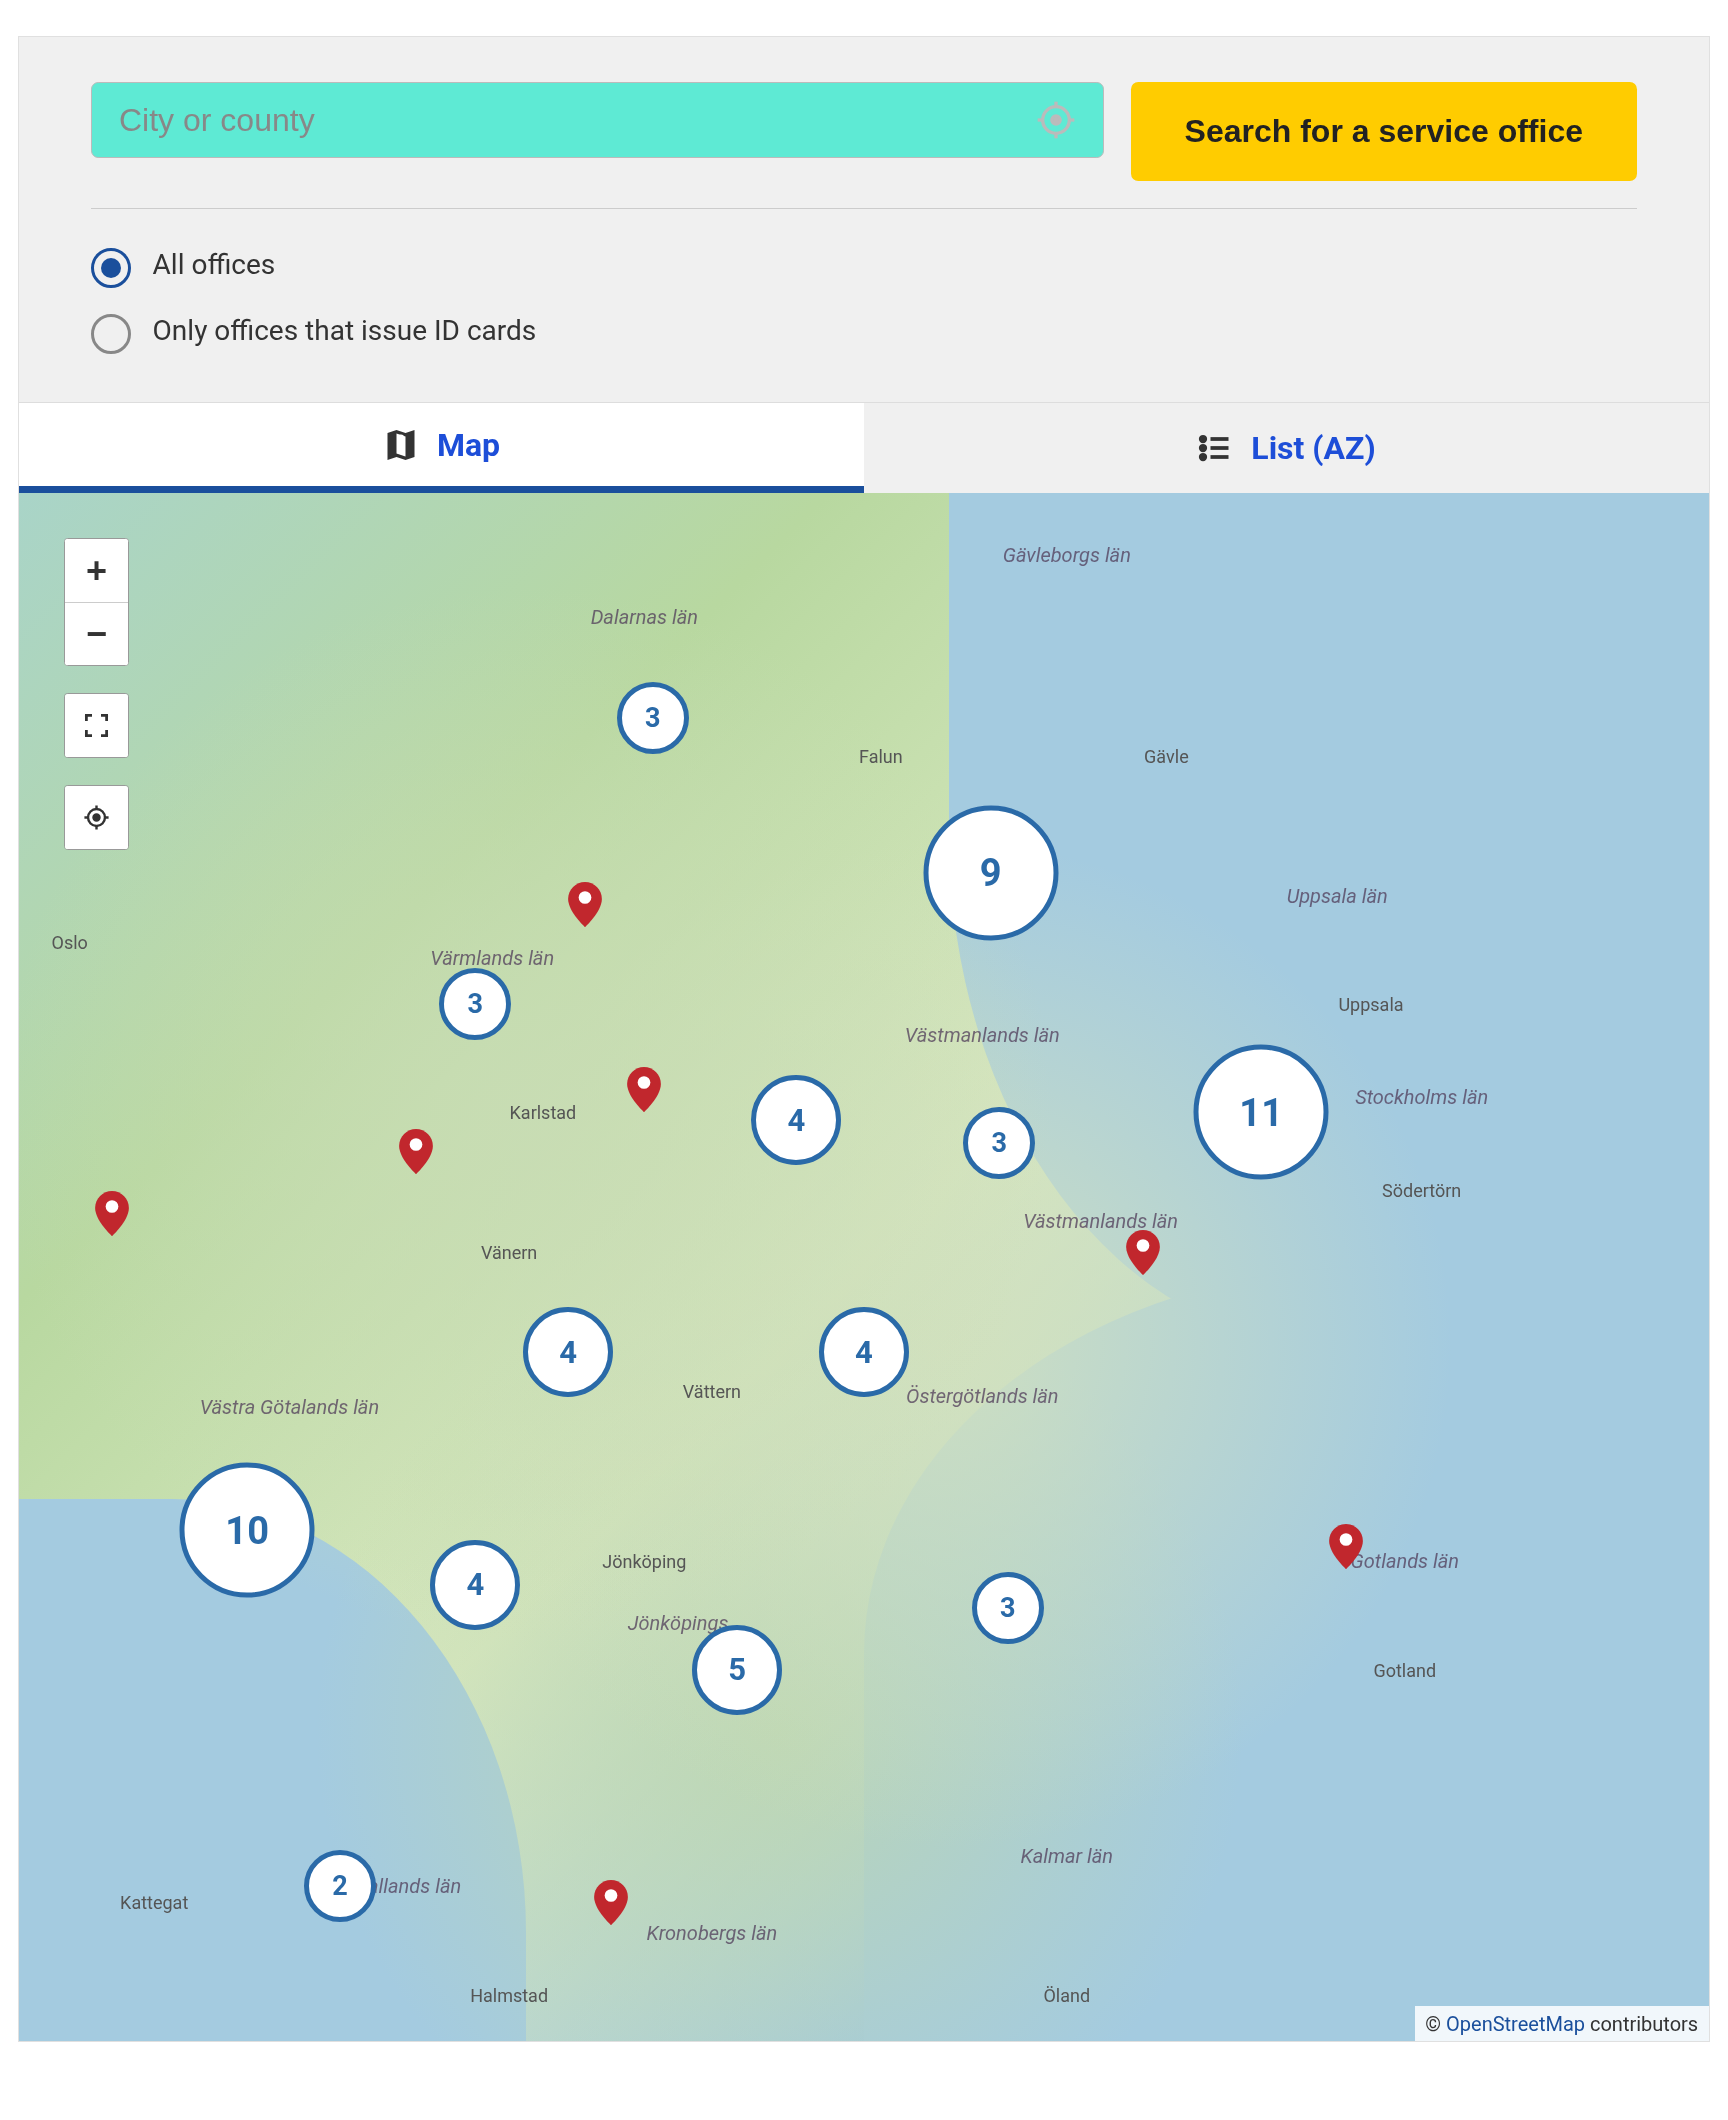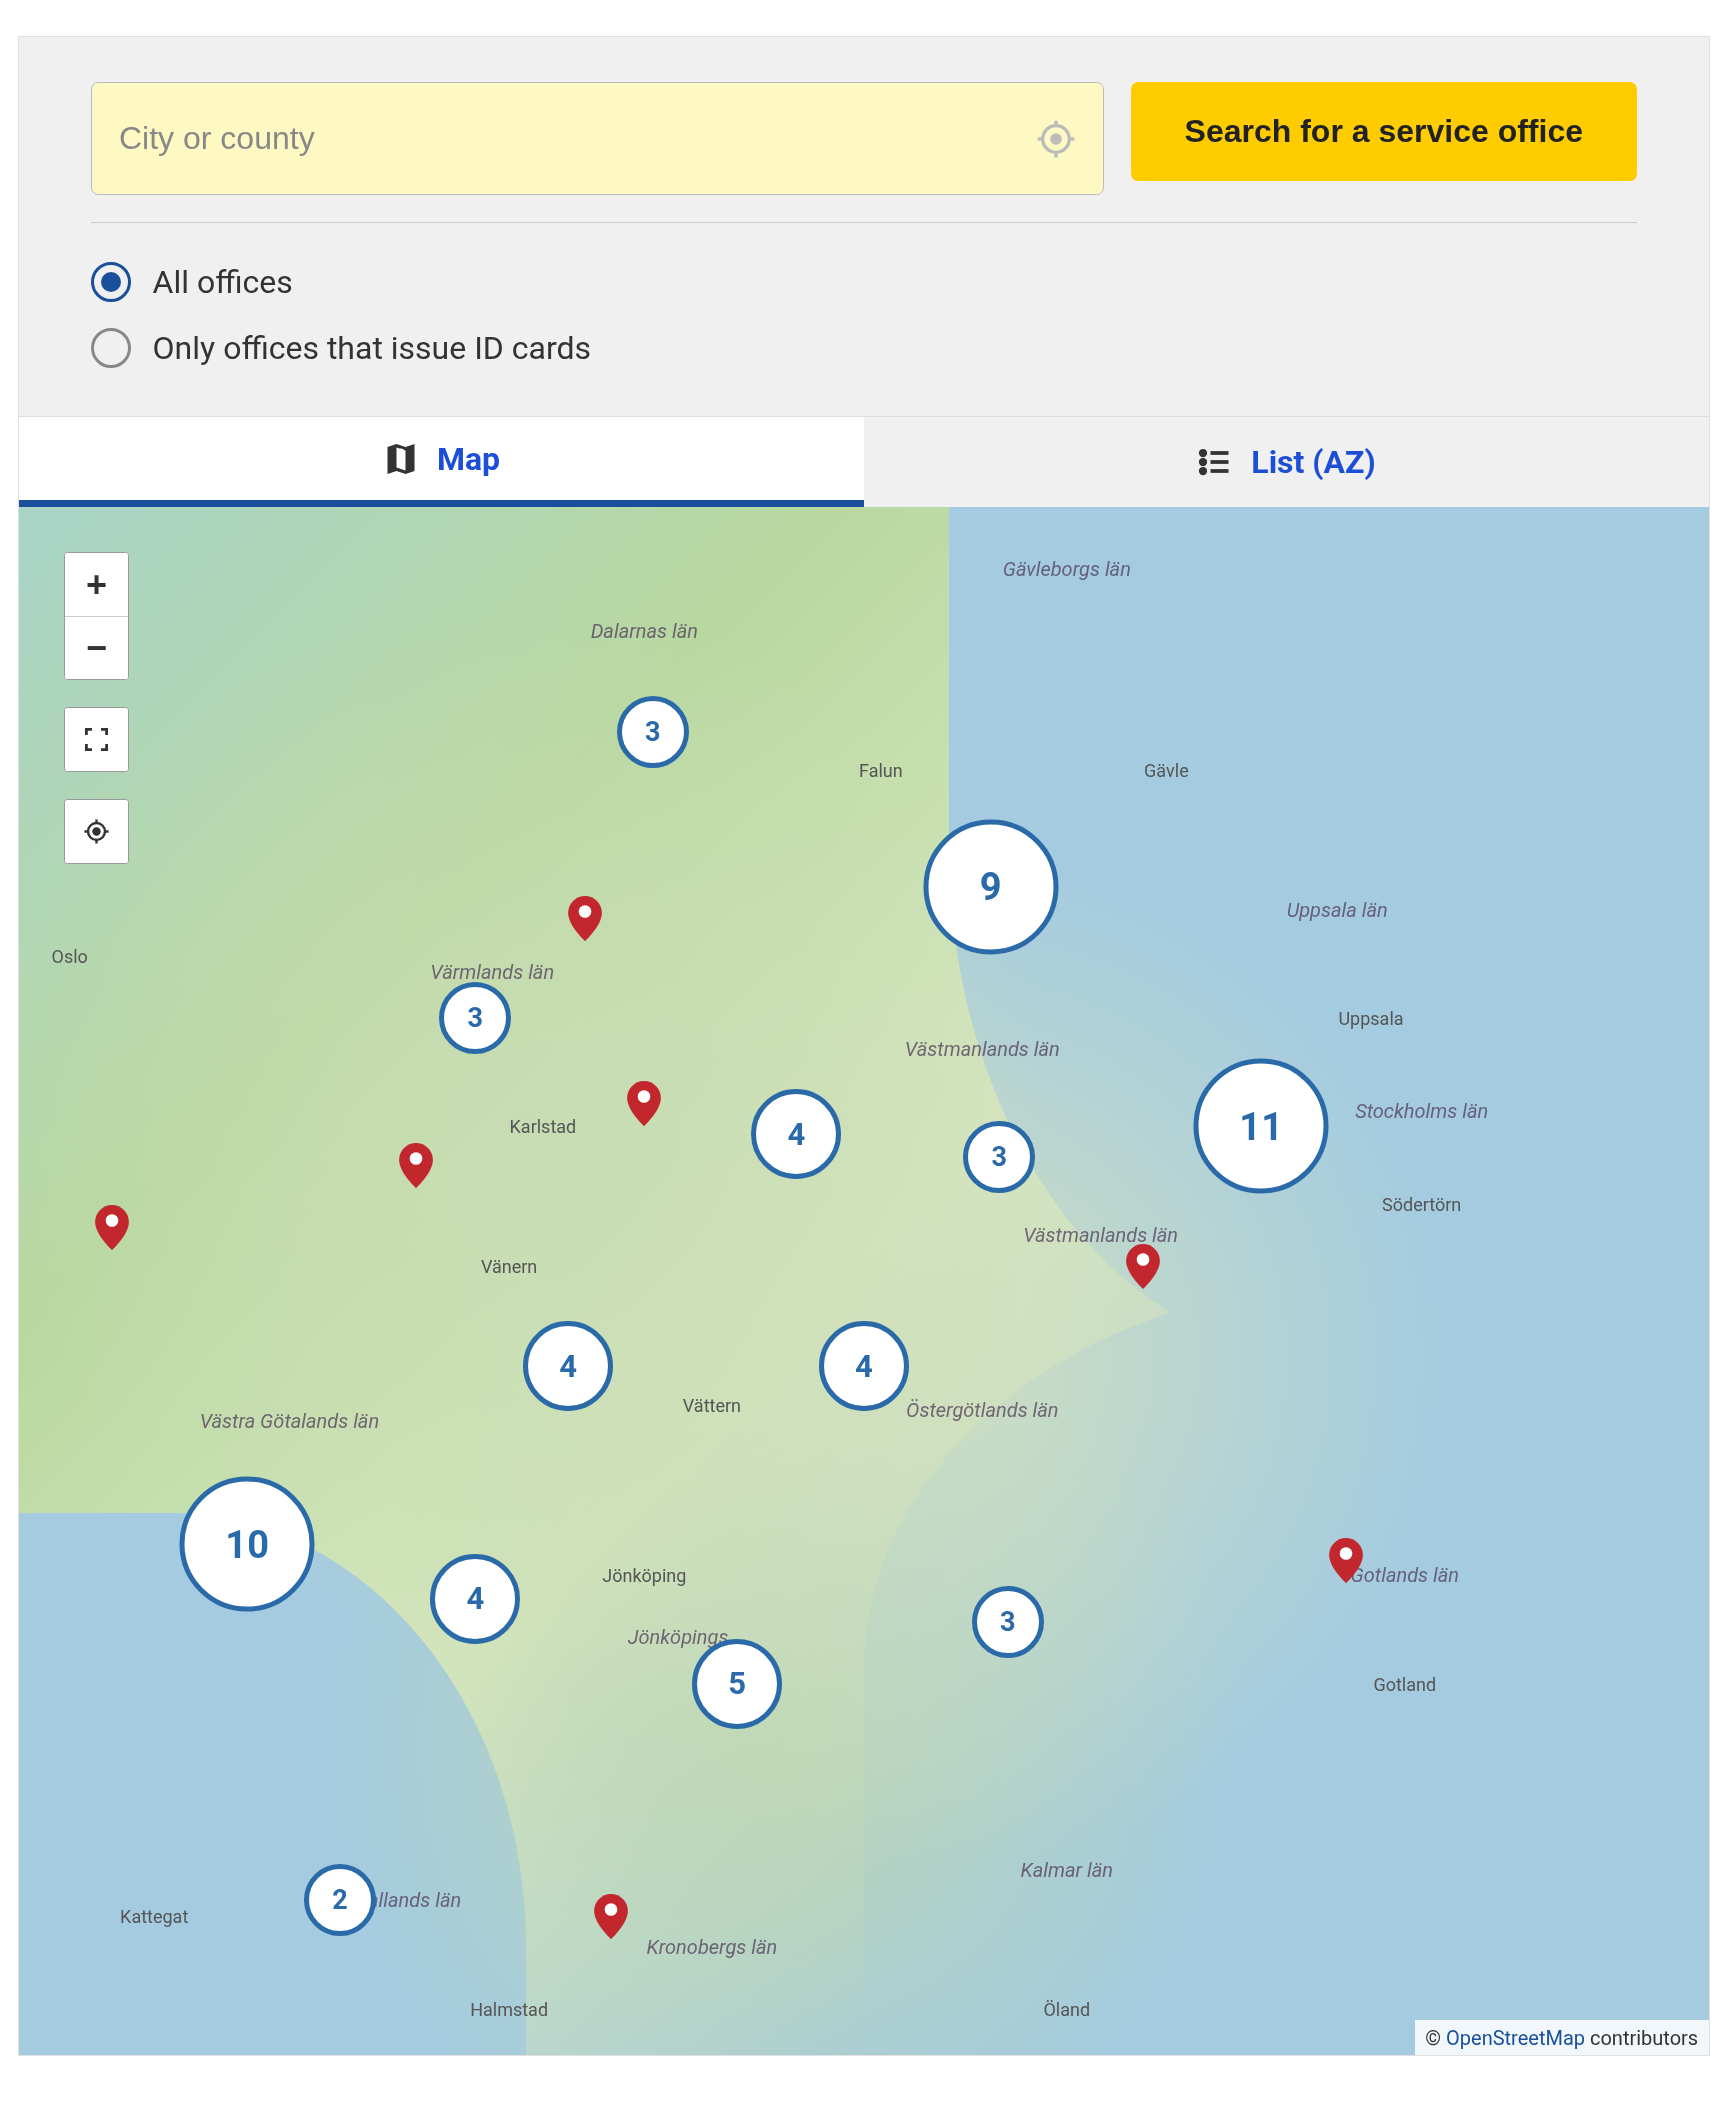--- a/index.html
+++ b/index.html
@@ -16,24 +16,24 @@
     border: 0.9px solid #e0e0e0;
   }
   .search-row {
     display: flex;
     gap: 27px;
     padding: 45px 72px 27px 72px;
   }
   .search-input-wrap {
     flex: 1;
     position: relative;
-    background: #fef9c3;
+    background: #5eead4;
     border: 0.9px solid #bbb;
     border-radius: 7.2px;
-    height: 113px;
+    height: 76px;
     display: flex;
     align-items: center;
     padding: 0 27px;
   }
   .search-input {
     flex: 1;
     border: none;
     outline: none;
     font-size: 32px;
     color: #333;
@@ -59,24 +59,23 @@
   .divider {
     height: 0.9px;
     background: #ccc;
     margin: 0 72px 27px 72px;
   }
   .filters {
     padding: 0 72px 36px 72px;
   }
   .radio-row {
     display: flex;
-    align-items: center;
     gap: 21.6px;
     padding: 12.6px 0;
-    font-size: 32px;
+    font-size: 28px;
     color: #333;
     cursor: pointer;
   }
   .radio-circle {
     width: 40px; height: 40px;
     border: 3.6px solid #888;
     border-radius: 50%;
     display: flex; align-items: center; justify-content: center;
     flex-shrink: 0;
   }

